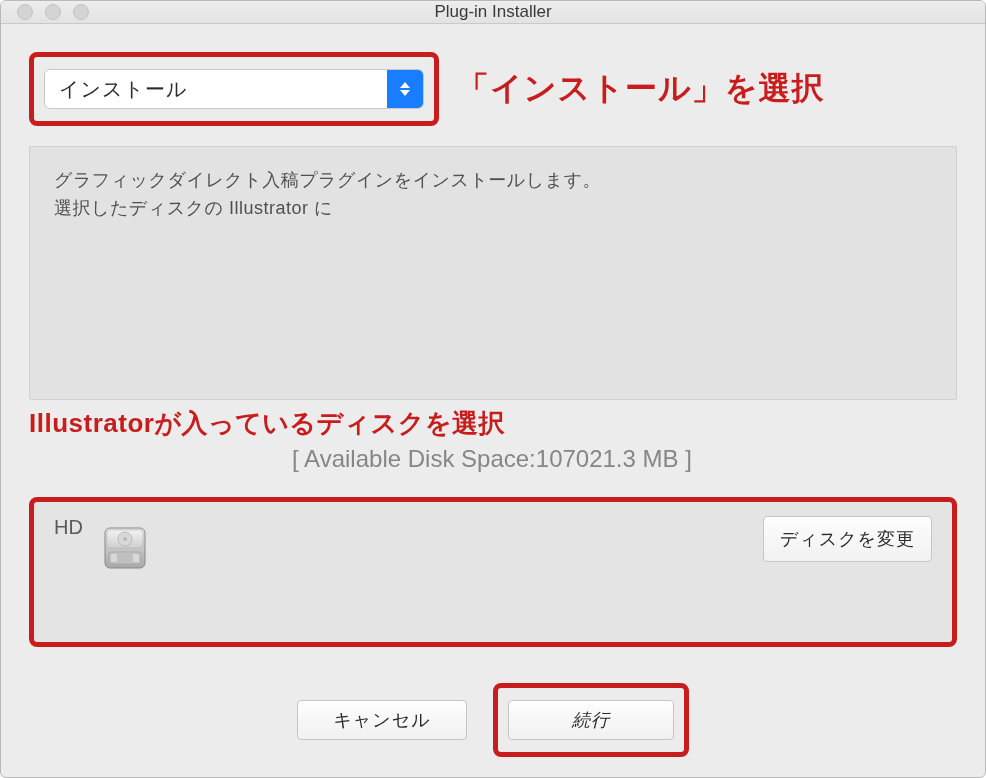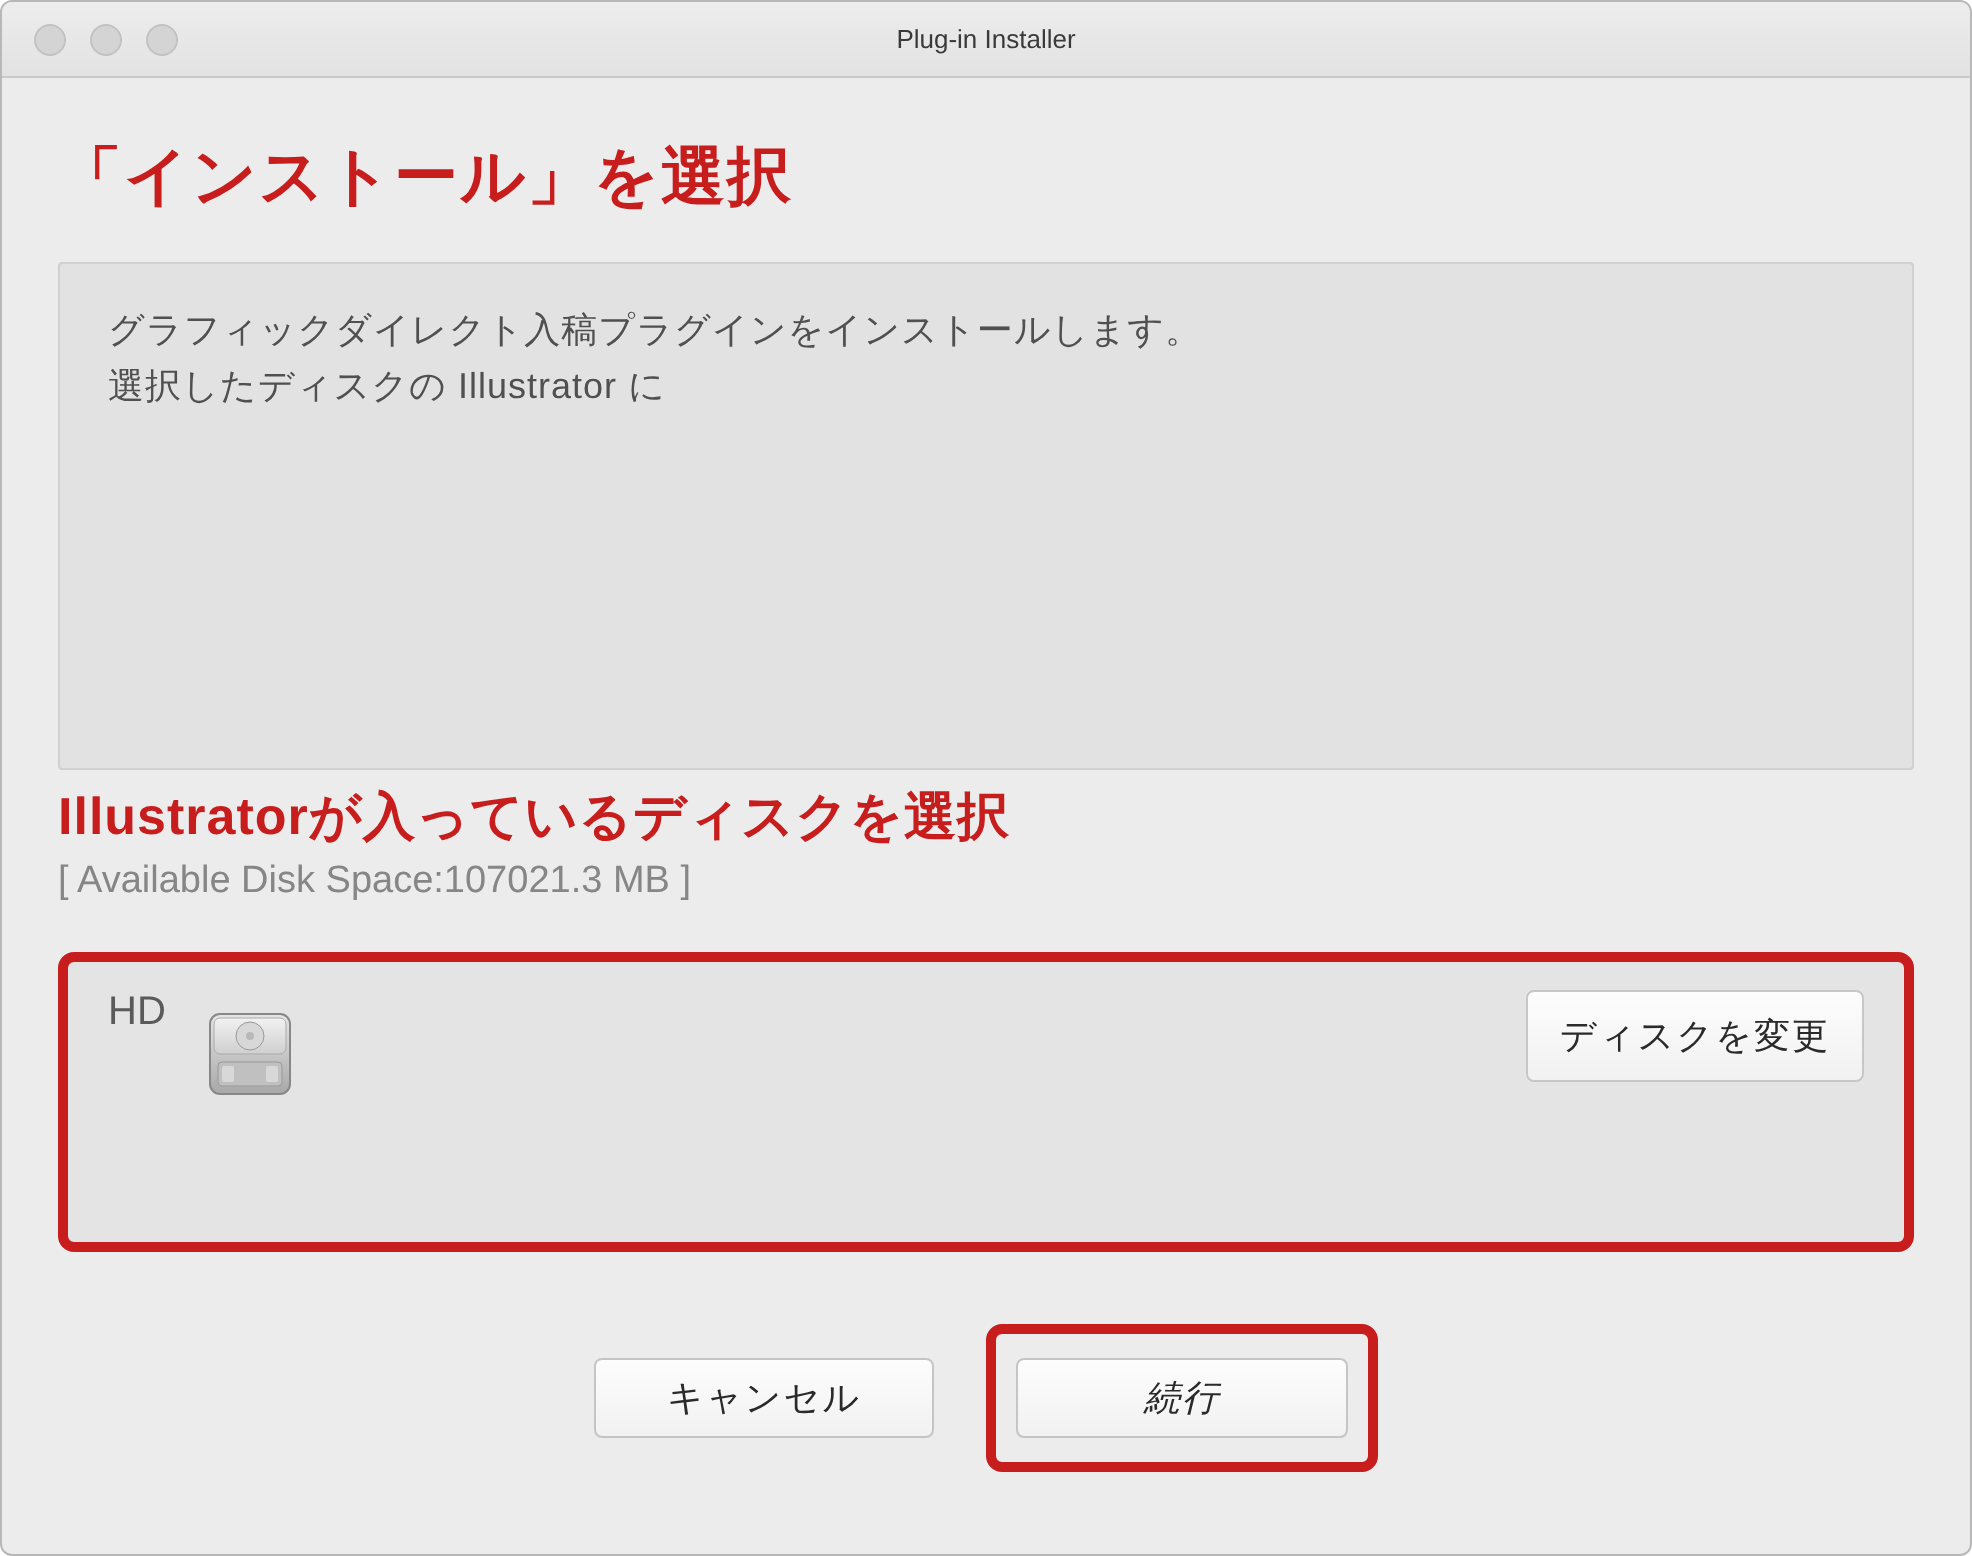--- a/index.html
+++ b/index.html
@@ -42,21 +42,21 @@
       height: 16px;
       border-radius: 50%;
       background: #d4d4d4;
       border: 1px solid #c2c2c2;
     }
     .window-title {
       position: absolute;
       left: 0;
       right: 0;
       text-align: center;
-      font-size: 13px;
+      font-size: 17px;
       color: #3a3a3a;
       font-weight: 400;
       pointer-events: none;
     }
     .content {
       padding: 28px 28px 20px 28px;
       flex: 1;
       display: flex;
       flex-direction: column;
     }
@@ -131,22 +131,22 @@
     }
     .annotation-2 {
       font-size: 26px;
       font-weight: 700;
       color: #c71d1d;
       letter-spacing: 0.5px;
       margin-top: 6px;
       margin-bottom: 4px;
     }
     .disk-space {
-      text-align: left;
-      font-size: 19px;
+      text-align: center;
+      font-size: 24px;
       color: #868686;
       margin-right: 2px;
       margin-bottom: 24px;
     }
     .highlight-box-2 {
       border: 5px solid #c71d1d;
       border-radius: 8px;
       padding: 14px 20px 14px 20px;
       background: #e4e4e4;
       display: flex;
@@ -222,20 +222,29 @@
       <div class="traffic-light"></div>
       <div class="traffic-light"></div>
       <div class="traffic-light"></div>
     </div>
     <div class="window-title">Plug-in Installer</div>
   </div>
 
   <div class="content">
 
     <div class="top-row">
+      <div class="highlight-box-1">
+        <div class="select-wrap">
+          <div class="select-text">インストール</div>
+          <div class="select-arrows">
+            <div class="arr-up"></div>
+            <div class="arr-down"></div>
+          </div>
+        </div>
+      </div>
       <div class="annotation-1">「インストール」を選択</div>
     </div>
 
     <div class="info-panel">
       <div class="info-line">グラフィックダイレクト入稿プラグインをインストールします。</div>
       <div class="info-line">選択したディスクの Illustrator に</div>
     </div>
 
     <div class="annotation-2">Illustratorが入っているディスクを選択</div>
 

